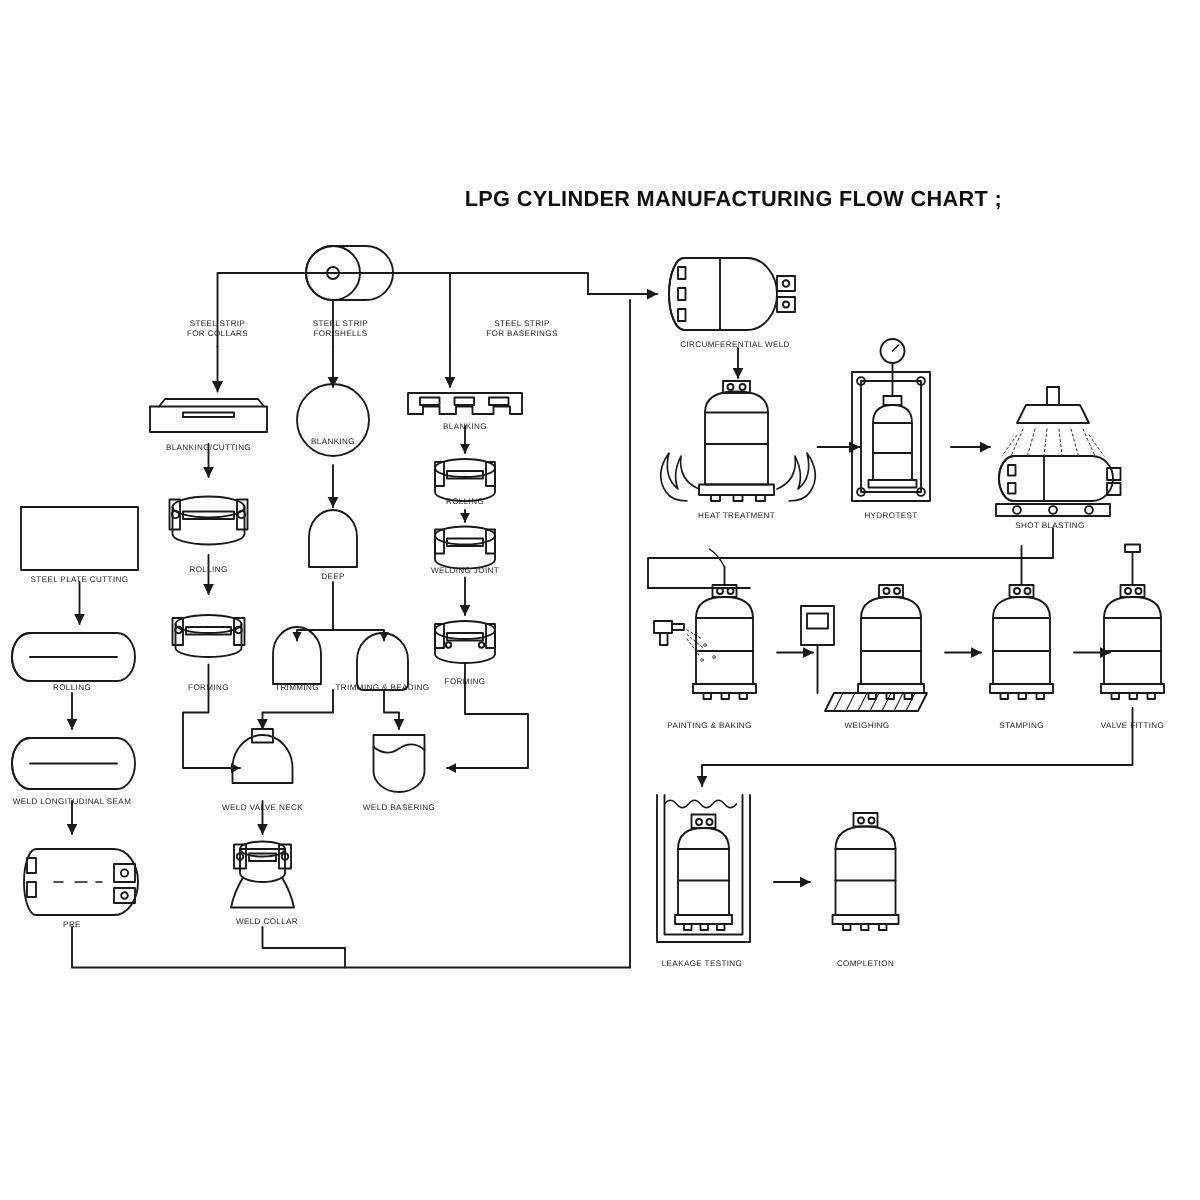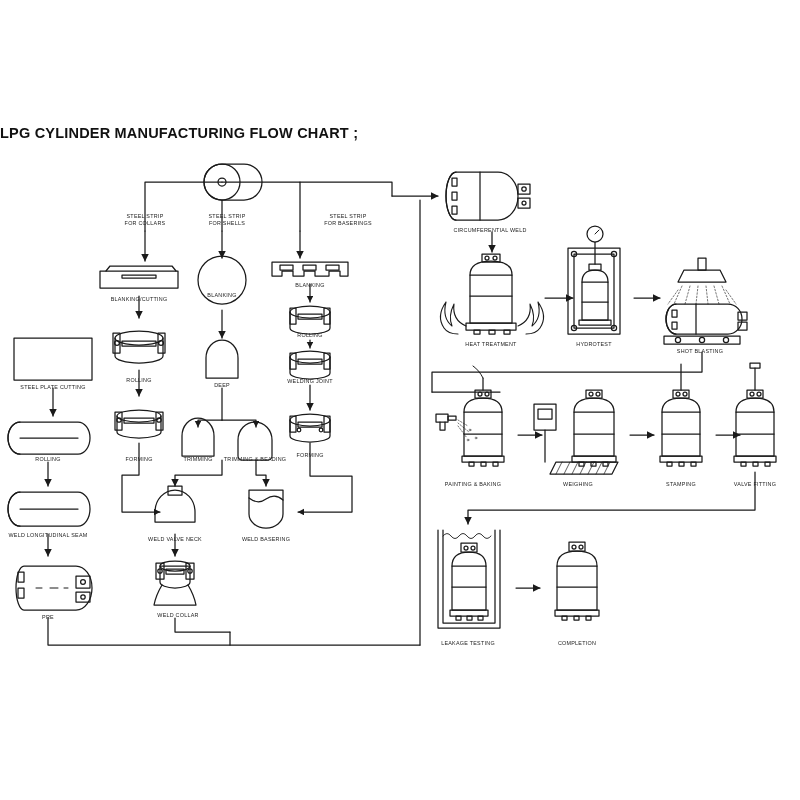--- a/index.html
+++ b/index.html
@@ -3,21 +3,21 @@
 <meta charset="utf-8">
 <style>
   html,body{margin:0;padding:0;background:#ffffff;}
   body{
     width:800px;height:800px;overflow:hidden;
     font-family:"Liberation Sans", sans-serif;
     color:#1a1a1a;
   }
   #stage{position:relative;width:800px;height:800px;background:#fff;}
   #title{
-    position:absolute;left:0;top:125px;width:668px;text-align:left;
+    position:absolute;left:0;top:125px;width:668px;text-align:right;
     font-size:14.5px;font-weight:bold;letter-spacing:.2px;color:#111;
   }
   svg#art{position:absolute;left:0;top:0;width:800px;height:800px;}
   .lbl{
     position:absolute;
     font-size:5.4px;
     letter-spacing:.25px;
     color:#222;
     text-align:center;
     white-space:nowrap;

